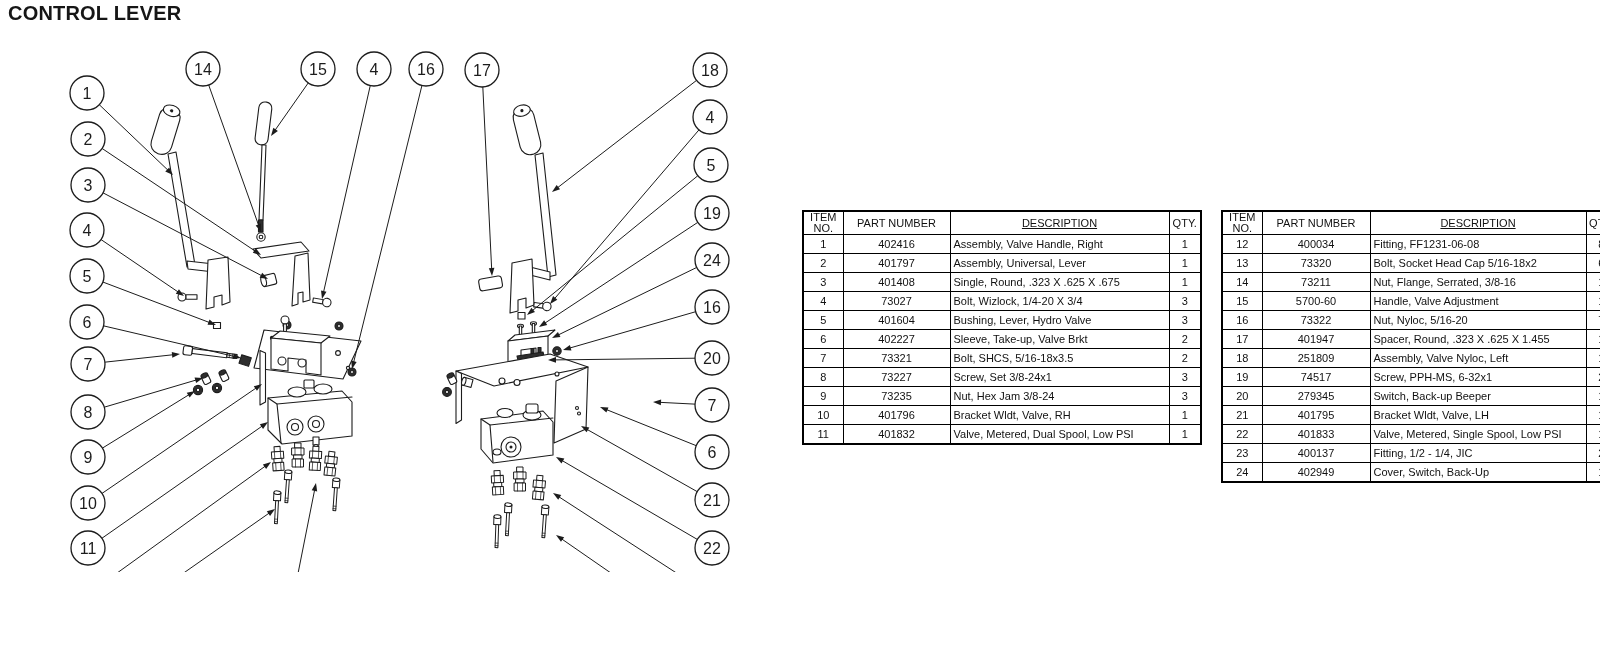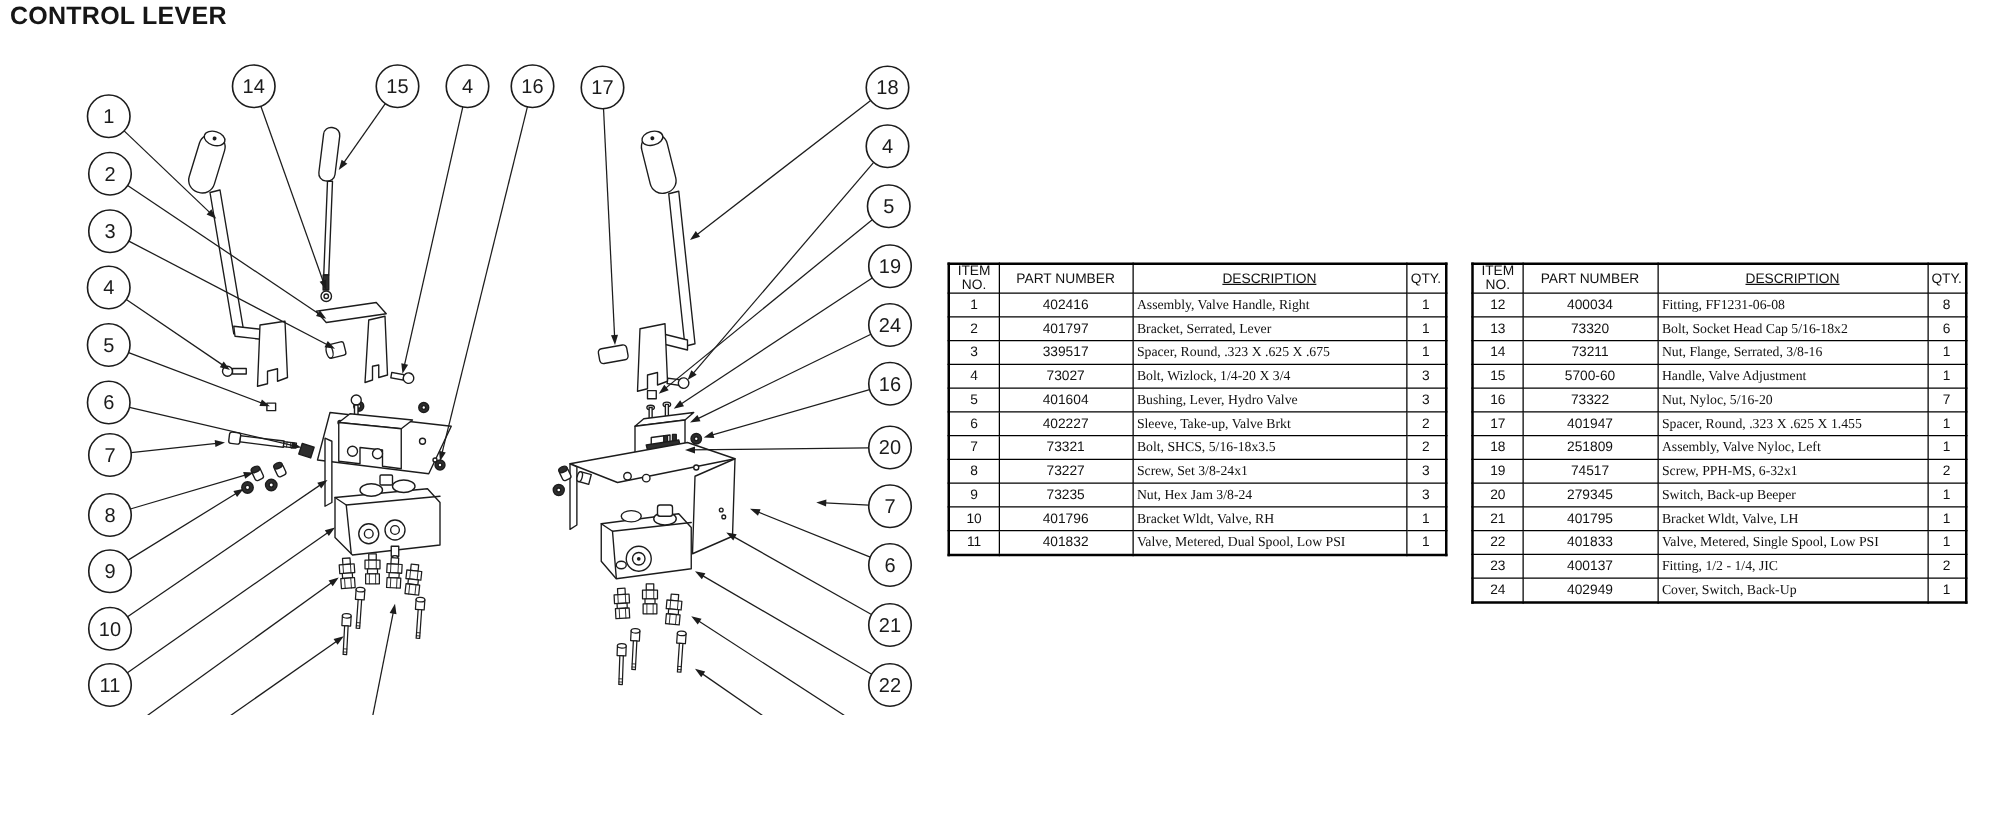--- a/index.html
+++ b/index.html
@@ -6,32 +6,32 @@
   .page{position:relative;width:1600px;height:572px;background:#ffffff;
         font-family:"Liberation Sans",sans-serif;overflow:hidden;color:#111;}
   .title{position:absolute;left:8px;top:2px;margin:0;font-size:20px;font-weight:bold;
          letter-spacing:.2px;color:#161616;}
   .diagram{position:absolute;left:0;top:0;}
   .leader{stroke:#1c1c1c;stroke-width:1;fill:none;}
   .balloon{fill:#ffffff;stroke:#1c1c1c;stroke-width:1.3;}
   .balloon-num{font-family:"Liberation Sans",sans-serif;font-size:16px;fill:#1c1c1c;
                text-anchor:middle;}
   .arrowhead{fill:#1c1c1c;stroke:none;}
-  .bom{position:absolute;}
+  .bom{position:absolute;margin-left:44px;}
   .bom-1{left:758px;top:210px;width:398px;}
   .bom-2{left:1177px;top:210px;width:397px;}
   table.bom-table{border-collapse:collapse;table-layout:fixed;width:100%;
                   border:2px solid #000;background:#fff;}
   table.bom-table th,table.bom-table td{border:1px solid #000;font-size:11px;
                   font-weight:normal;color:#111;overflow:hidden;white-space:nowrap;}
   table.bom-table th{height:22px;line-height:11px;text-align:center;padding:0 2px;
                   white-space:normal;}
   table.bom-table td{height:18px;padding:0 3px;}
   td.c0,td.c1,td.c3{text-align:center;}
-  td.c2{text-align:left;font-family:Liberation Serif, serif;}
+  td.c2{text-align:left;}
   th.h2{text-align:left;padding-left:3px;text-decoration:underline;}
 </style>
 </head>
 <body>
 
 <div class="page">
 
   <h1 class="title">CONTROL LEVER</h1>
 
   <svg class="diagram" width="740" height="670" viewBox="0 0 740 670" xmlns="http://www.w3.org/2000/svg">
@@ -440,27 +440,27 @@
         <tbody>
           <tr>
             <td class="c0">1</td>
             <td class="c1">402416</td>
             <td class="c2">Assembly, Valve Handle, Right</td>
             <td class="c3">1</td>
           </tr>
           <tr>
             <td class="c0">2</td>
             <td class="c1">401797</td>
-            <td class="c2">Bracket, Serrated, Lever</td>
+            <td class="c2">Assembly, Universal, Lever</td>
             <td class="c3">1</td>
           </tr>
           <tr>
             <td class="c0">3</td>
-            <td class="c1">339517</td>
-            <td class="c2">Spacer, Round, .323 X .625 X .675</td>
+            <td class="c1">401408</td>
+            <td class="c2">Single, Round, .323 X .625 X .675</td>
             <td class="c3">1</td>
           </tr>
           <tr>
             <td class="c0">4</td>
             <td class="c1">73027</td>
             <td class="c2">Bolt, Wizlock, 1/4-20 X 3/4</td>
             <td class="c3">3</td>
           </tr>
           <tr>
             <td class="c0">5</td>

